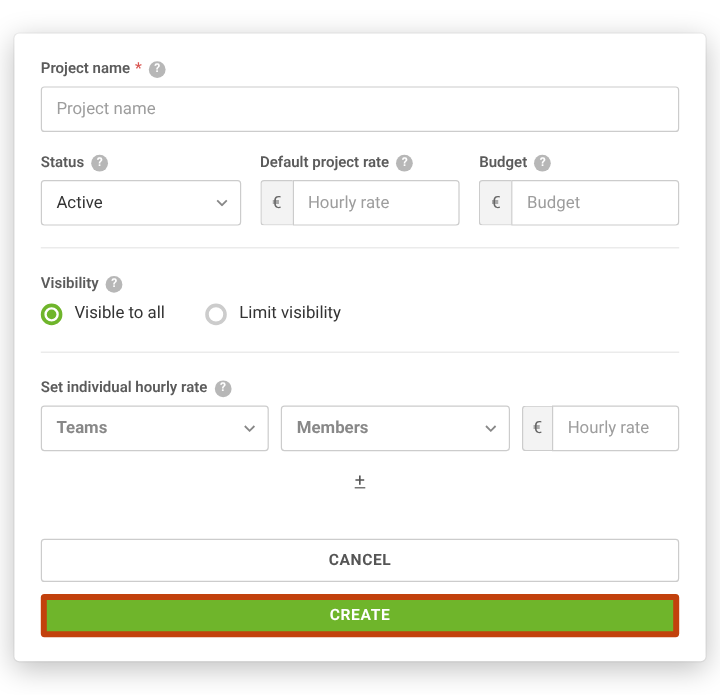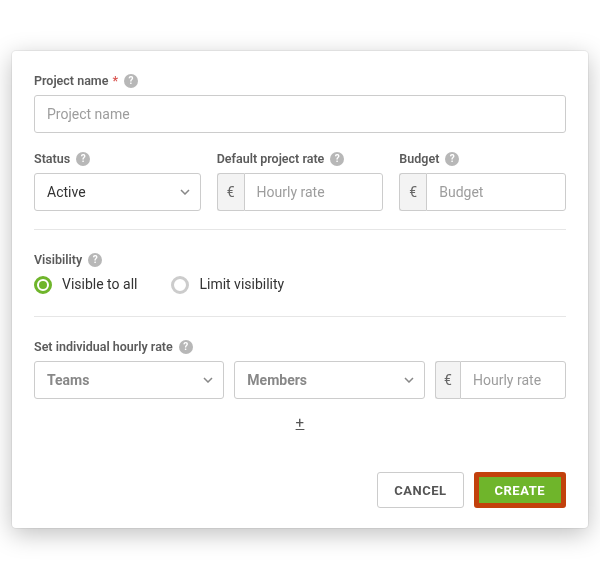--- a/index.html
+++ b/index.html
@@ -214,20 +214,21 @@
     .add-row .plus {
       text-decoration: none;
       font-size: 15px;
       font-weight: 400;
     }
     .modal-footer {
       padding: 14px 22px 20px 22px;
       display: flex;
       justify-content: flex-end;
       gap: 10px;
+      flex-direction: column;
     }
     .btn {
       border-radius: 3px;
       height: 36px;
       padding: 0 16px;
       font-size: 13px;
       font-weight: 700;
       letter-spacing: 0.5px;
       cursor: pointer;
       font-family: inherit;

